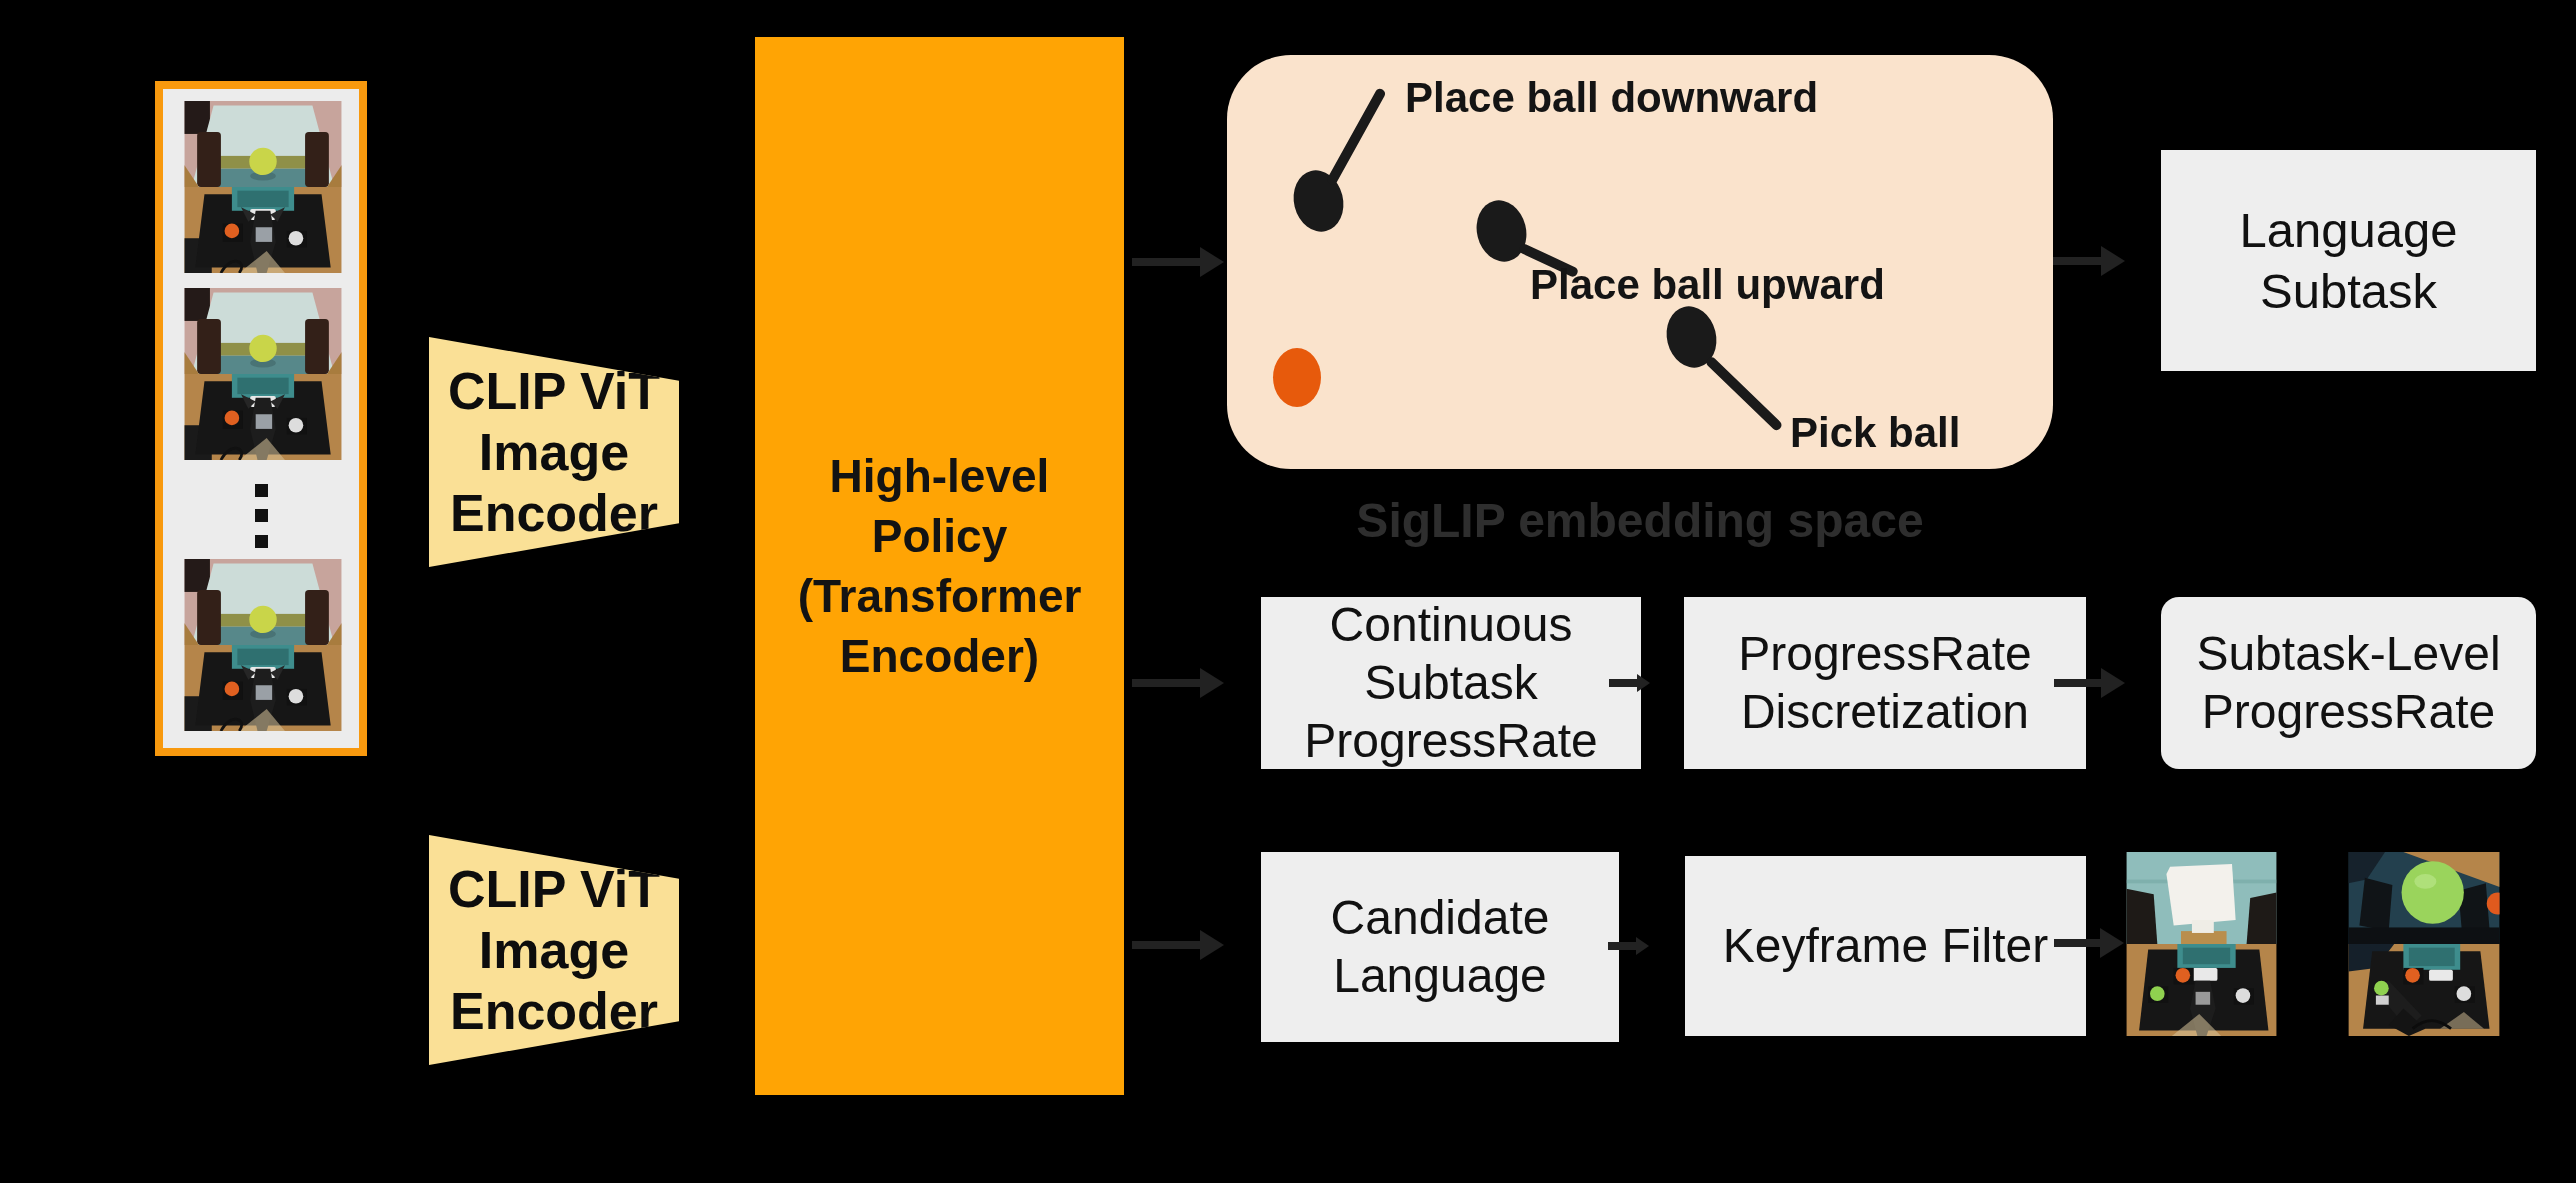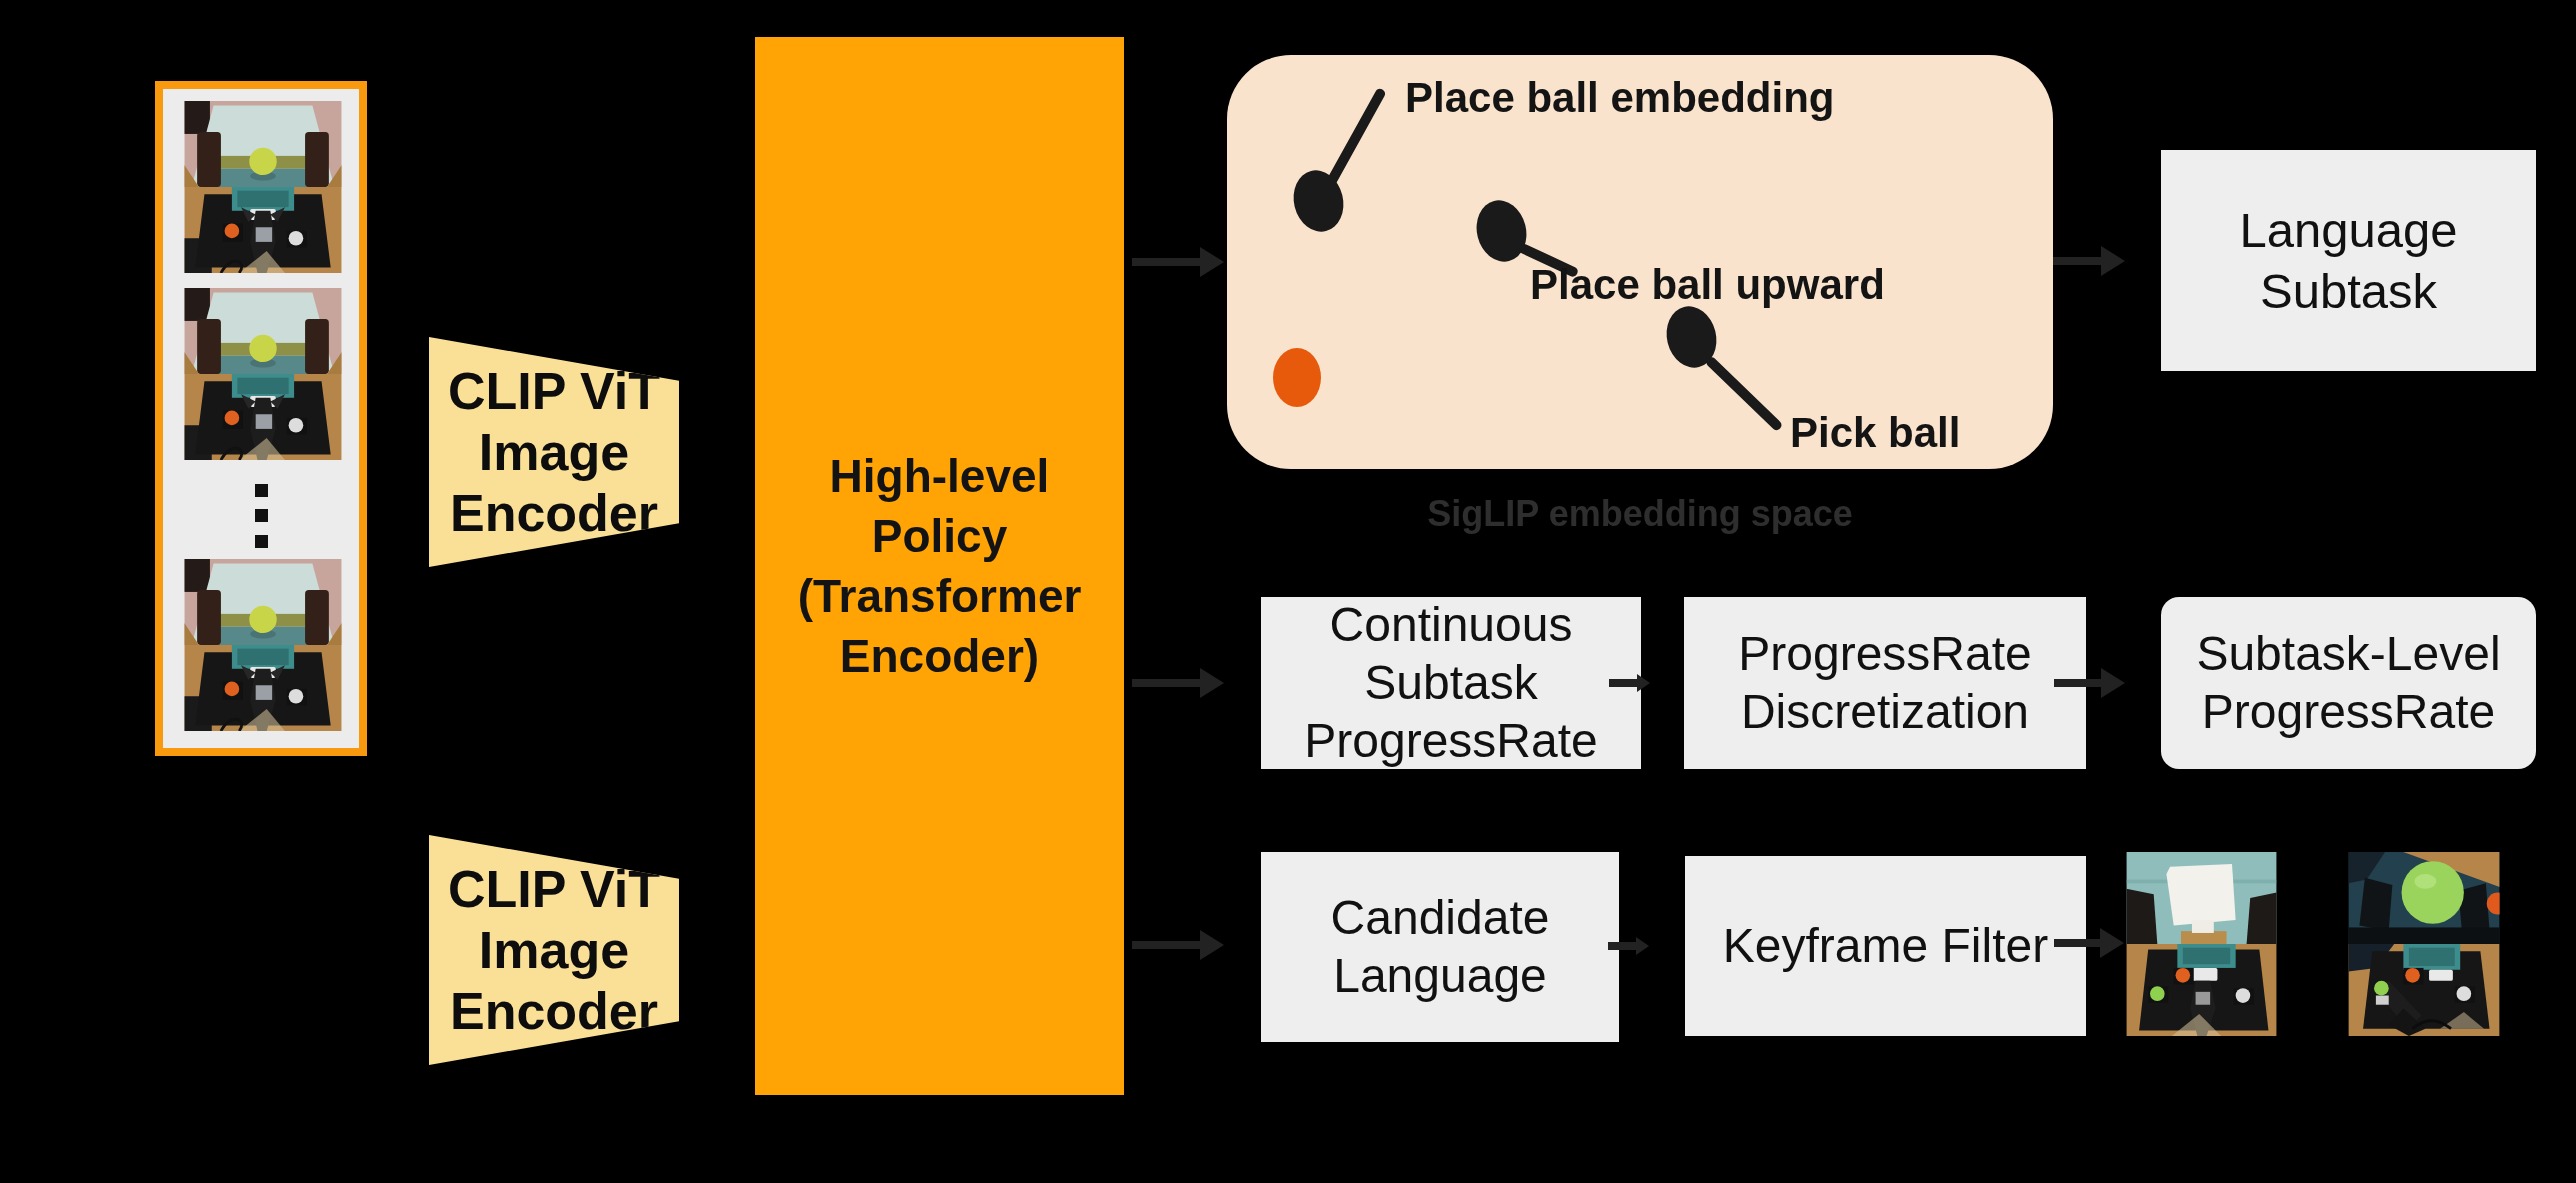--- a/index.html
+++ b/index.html
@@ -36,21 +36,21 @@
   }
   .dot{position:absolute;border-radius:50%;}
   .dot.black{width:49px;height:62px;background:#1a1a1a;transform:rotate(-14deg);}
   .dot.orange{width:48px;height:59px;background:#e75a0c;}
   .tick{position:absolute;height:10px;background:#1a1a1a;border-radius:4.6px;transform-origin:left center;}
   .pt-label{
     position:absolute;font-weight:bold;font-size:42px;line-height:49px;color:#141414;white-space:nowrap;
   }
   .embed-caption{
     position:absolute;left:1227px;top:493px;width:826px;text-align:center;
-    font-weight:bold;font-size:36px;color:#2e2e2e;white-space:nowrap;
+    font-weight:bold;font-size:48px;color:#2e2e2e;white-space:nowrap;
   }
   
   .gbox{
     position:absolute;background:#eeeeee;color:#111;
     display:flex;flex-direction:column;align-items:center;justify-content:center;
     font-size:48px;line-height:58px;text-align:center;margin-left:34px;
   }
   .gbox.language{left:2127px;top:150px;width:375px;height:221px;font-size:49px;line-height:61px;}
   .gbox.b1{left:1227px;top:597px;width:380px;height:172px;}
   .gbox.b2{left:1650px;top:597px;width:402px;height:172px;}
@@ -216,21 +216,21 @@
   </div>
 
   <div class="embed"></div>
   <div class="dot black" style="left:1294px;top:170px;"></div>
   <div class="dot black" style="left:1477px;top:200px;"></div>
   <div class="dot black" style="left:1667px;top:306px;"></div>
   <div class="dot orange" style="left:1273px;top:348px;"></div>
   <div class="tick" style="left:1330px;top:179px;width:108px;transform:rotate(-61deg);"></div>
   <div class="tick" style="left:1520px;top:242px;width:63px;transform:rotate(25deg);"></div>
   <div class="tick" style="left:1708px;top:354px;width:100px;transform:rotate(44deg);"></div>
-  <div class="pt-label" style="left:1405px;top:73px;">Place ball embedding</div>
+  <div class="pt-label" style="left:1405px;top:73px;">Place ball downward</div>
   <div class="pt-label" style="left:1530px;top:224px;margin-top:36px;">Place ball upward</div>
   <div class="pt-label" style="left:1790px;top:408px;">Pick ball</div>
   <div class="embed-caption">SigLIP embedding space</div>
 
   <div class="gbox language">
     <span>Language</span>
     <span>Subtask</span>
   </div>
   <div class="gbox b1">
     <span>Continuous</span>

